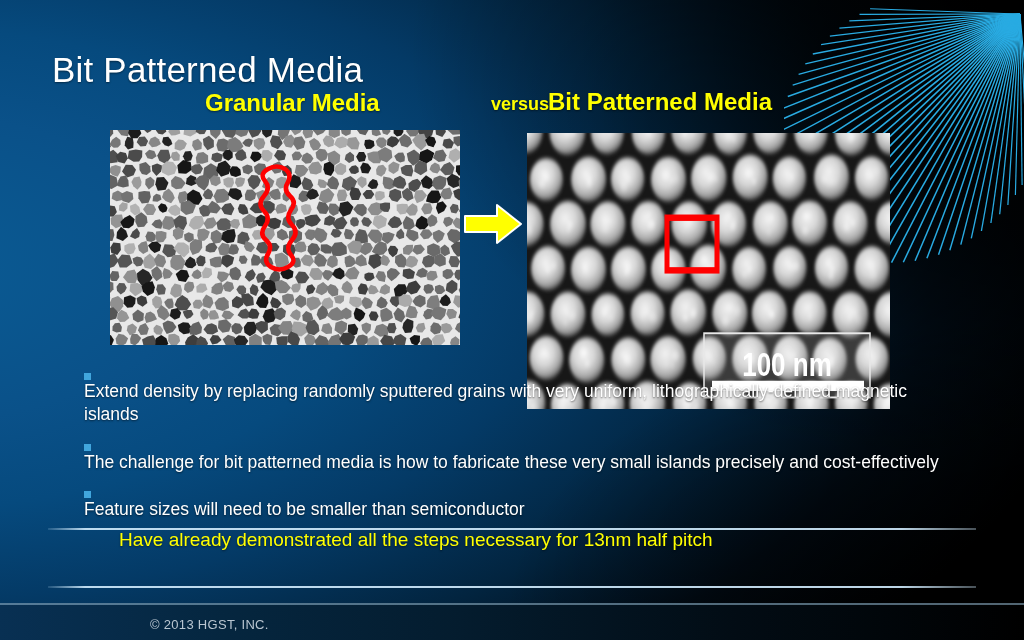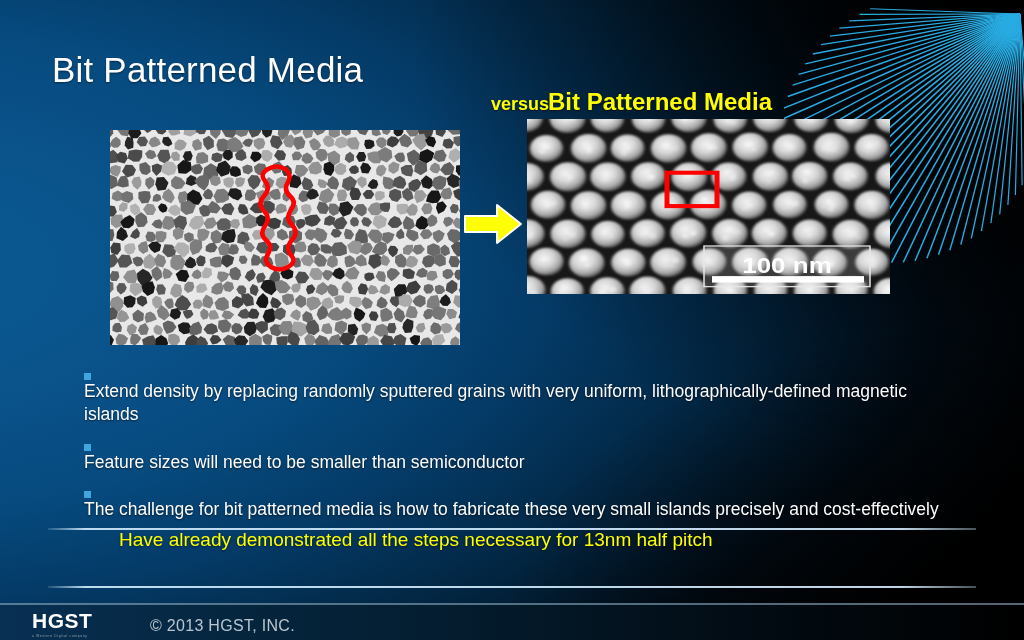--- a/index.html
+++ b/index.html
@@ -48,21 +48,21 @@
   #head-left  { left:205px; top:89px; font-size:24px; }
   #head-vs    { left:447px; top:94px; font-size:18px;margin-left:44px; }
   #head-right { left:548px; top:88px; font-size:24px; }
 
   
   .micro {
     position:absolute; z-index:5;
     background:#1a1a1a; overflow:hidden;
   }
   #img-granular { left:110px; top:130px; width:350px; height:215px; }
-  #img-bpm      { left:527px; top:119px; width:363px; height:175px; }
+  #img-bpm      { left:527px; top:133px; width:363px; height:276px; }
   .micro svg { display:block; width:100%; height:100%; }
 
   
   #arrow { position:absolute; left:461px; top:199px; width:64px; height:50px; z-index:6; }
 
   
   #bullets {
     position:absolute; left:84px; top:364px; width:860px; z-index:6;
   }
   .bullet { display:flex; align-items:flex-start; margin-bottom:9px;flex-direction:column; }
@@ -102,21 +102,21 @@
   #logo .logo-word {
     font-size:21px; font-weight:bold; color:#ffffff; letter-spacing:0.5px;
     line-height:1; font-family:"Liberation Sans", sans-serif;
   }
   #logo .logo-tag {
     font-size:3.4px; color:#9fb4c4; letter-spacing:0.6px; margin-top:3px;
     white-space:nowrap; opacity:0.85;
   }
   #copyright {
     position:absolute; left:150px; top:12px;
-    font-size:16px; color:#b9c6d1; letter-spacing:0.3px;
+    font-size:13px; color:#b9c6d1; letter-spacing:0.3px;
   }
   #pagenum {
     position:absolute; right:18px; top:12px;
     font-size:11px; color:#8d99a3;margin-top:48px;
   }
 </style>
 </head>
 <body>
 
 <div id="slide">
@@ -167,20 +167,21 @@
         <line x1="236" y1="14" x2="223.9" y2="205.0" stroke-width="1.24"></line>
         <line x1="236" y1="14" x2="231.4" y2="195.1" stroke-width="1.20"></line>
         <line x1="236" y1="14" x2="238.1" y2="184.9" stroke-width="1.17"></line>
         <line x1="236" y1="14" x2="244.0" y2="174.3" stroke-width="1.13"></line>
         <line x1="236" y1="14" x2="249.1" y2="163.4" stroke-width="1.10"></line>
       </g>
   </svg>
 
   <div id="title">Bit Patterned Media</div>
 
+  <div id="head-left" class="colhead">Granular Media</div>
   <div id="head-vs" class="colhead">versus</div>
   <div id="head-right" class="colhead">Bit Patterned Media</div>
 
   <div id="img-granular" class="micro">
     <svg viewBox="0 0 350 215" preserveAspectRatio="none">
       <defs>
         <filter id="grainBlur">
             <feGaussianBlur stdDeviation="0.7"></feGaussianBlur>
           </filter>
       </defs>
@@ -1126,35 +1127,31 @@
     </svg>
   </div>
 
   <div id="bullets">
     <div class="bullet">
       <span class="marker"></span>
       <span class="btext">Extend density by replacing randomly sputtered grains with very uniform, lithographically-defined magnetic islands</span>
     </div>
     <div class="bullet">
       <span class="marker"></span>
-      <span class="btext">Feature sizes will need to be smaller than semiconductor</span>
+      <span class="btext">The challenge for bit patterned media is how to fabricate these very small islands precisely and cost-effectively</span>
     </div>
     <div class="bullet">
       <span class="marker"></span>
-      <span class="btext">The challenge for bit patterned media is how to fabricate these very small islands precisely and cost-effectively</span>
+      <span class="btext">Feature sizes will need to be smaller than semiconductor</span>
     </div>
   </div>
 
   <div class="rule" id="rule-top"></div>
   <div class="rule" id="rule-bottom"></div>
 
   <div id="highlight">Have already demonstrated all the steps necessary for 13nm half pitch</div>
 
   <div id="footer">
-    <div id="logo">
-      <div class="logo-word">HGST</div>
-      <div class="logo-tag">a Western Digital company</div>
-    </div>
     <div id="copyright">© 2013 HGST, INC.</div>
     <div id="pagenum">39</div>
   </div>
 
 </div>
 
 </body></html>

